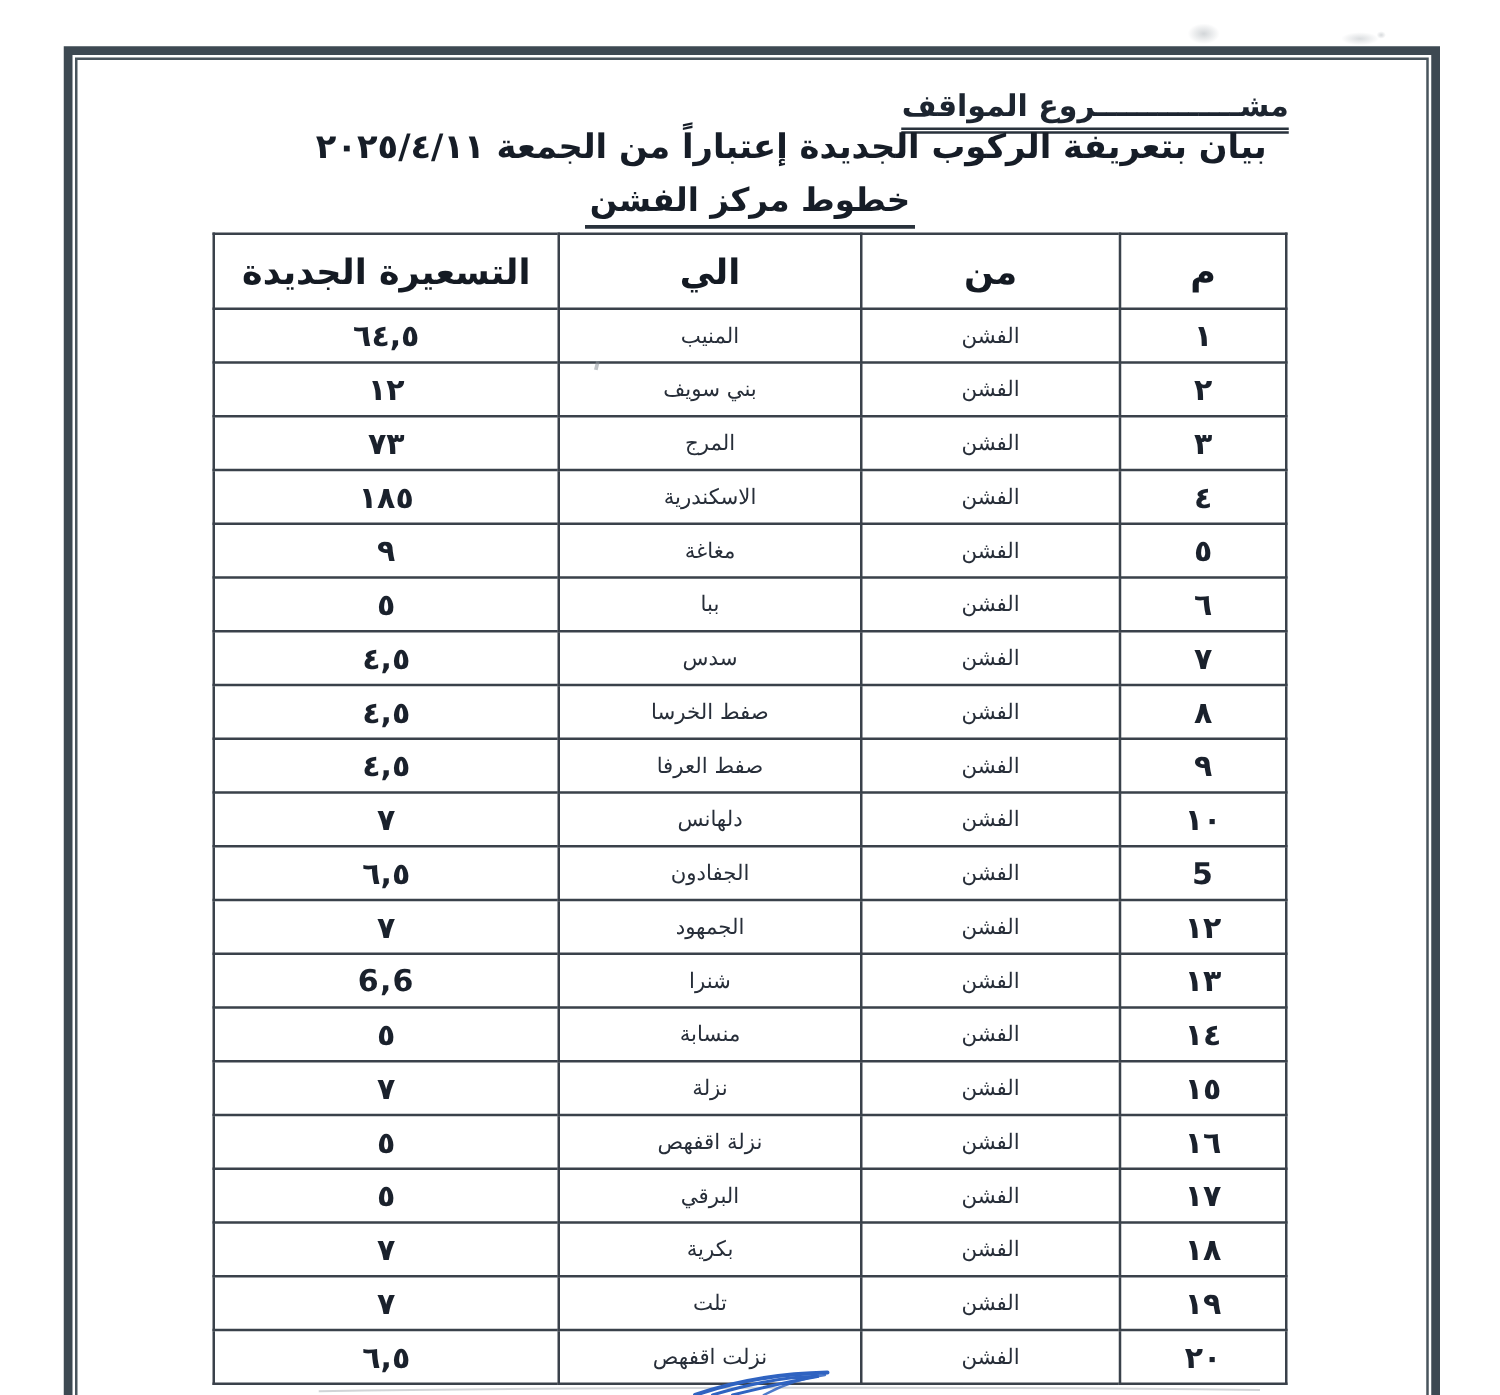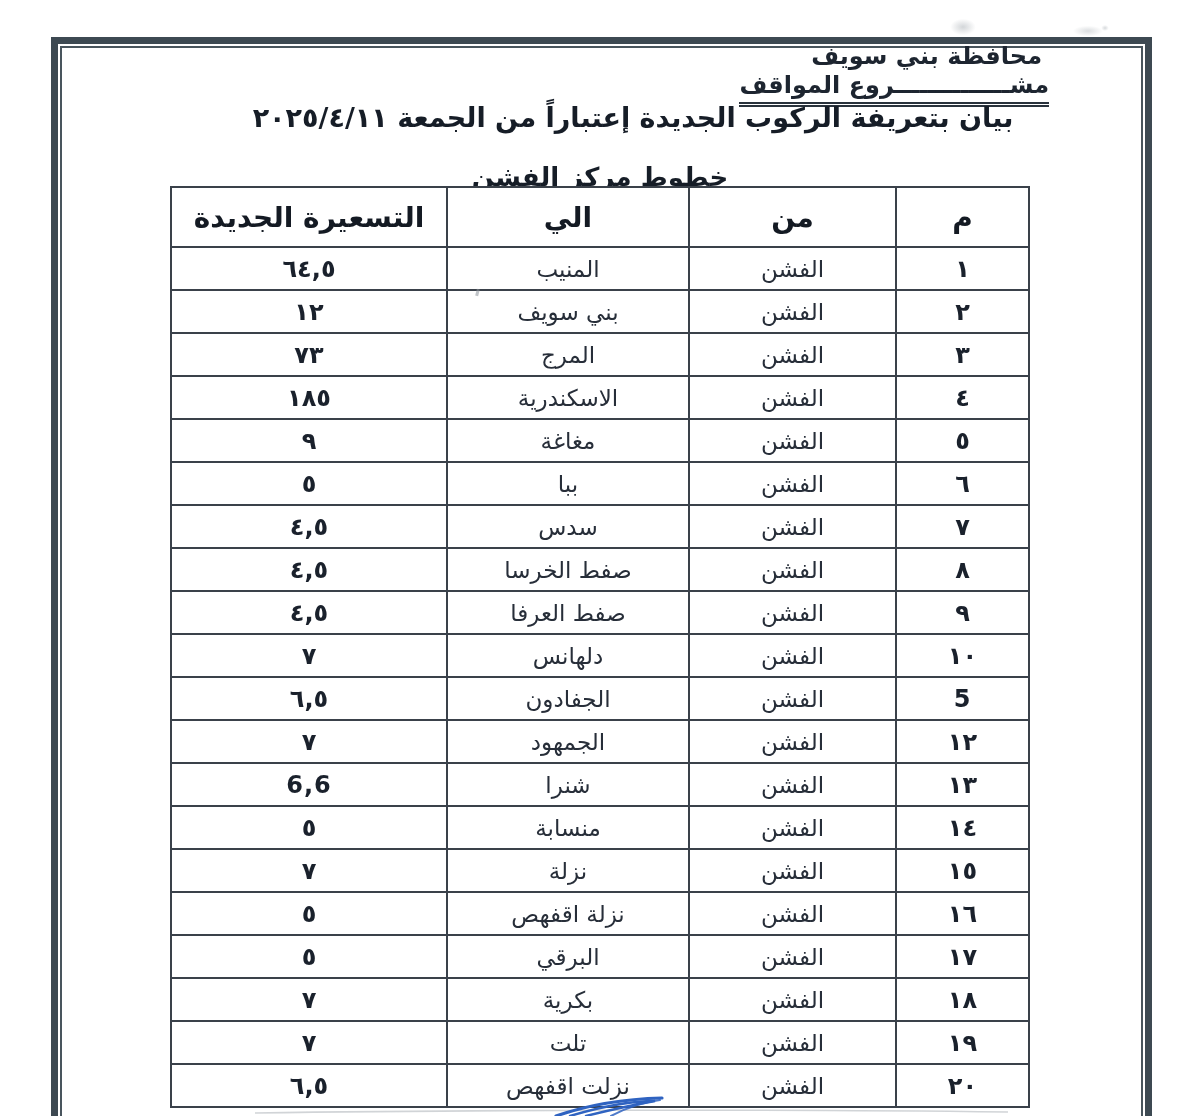--- a/index.html
+++ b/index.html
@@ -16,35 +16,35 @@
     border:7px solid #3d4952;box-sizing:border-box;background:transparent;
   }
   .frame-inner{position:absolute;inset:2px;border:2px solid #49555d;}
 
   
   .org-name{
     position:absolute;top:42px;right:158px;
     font-size:24px;font-weight:bold;color:#1d2530;letter-spacing:0;
     white-space:nowrap;
   }
-  .dept-line{position:absolute;top:72px;right:151px;white-space:nowrap;}
+  .dept-line{position:absolute;top:72px;right:169px;white-space:nowrap;}
   .dept-text{
     display:inline-block;font-size:24px;font-weight:bold;color:#1d2530;
     border-bottom:5px double #29323c;padding-bottom:2px;line-height:1.15;
   }
   .doc-title{
     position:absolute;top:102px;left:0;width:1200px;text-align:center;
     font-size:27px;font-weight:bold;color:#161d27;letter-spacing:-0.3px;
     white-space:nowrap;
     margin-left:33px;
   }
   .subtitle-line{position:absolute;top:147px;left:0;width:1200px;text-align:center;}
   .subtitle-text{
     display:inline-block;font-size:26px;font-weight:bold;color:#161d27;
-    border-bottom:3px solid #29323c;padding:0 4px 3px 4px;line-height:1.15;margin-top:16px;
+    border-bottom:3px solid #29323c;padding:0 4px 3px 4px;line-height:1.15;
   }
 
   
   table.fare{
     position:absolute;top:186px;right:170px;width:858px;
     border-collapse:collapse;table-layout:fixed;direction:rtl;
     background:#fff;
   }
   table.fare th,table.fare td{
     border:2px solid #3a414a;text-align:center;vertical-align:middle;
@@ -55,21 +55,21 @@
   }
   table.fare td{height:41px;}
   col.w-serial{width:133px;}
   col.w-from{width:207px;}
   col.w-to{width:242px;}
   col.w-price{width:276px;}
   td.cell-serial,td.cell-price{
     font-size:24px;font-weight:bold;color:#1a212c;letter-spacing:1px;margin-left:16px;
   }
   td.cell-from,td.cell-to{
-    font-size:23px;font-weight:normal;color:#272e39;
+    font-size:17px;font-weight:normal;color:#272e39;
   }
 
   
   .ink-svg{position:absolute;left:0;top:0;width:1200px;height:1116px;pointer-events:none;}
   .smudge{
     position:absolute;border-radius:50%;
     background:radial-gradient(closest-side,#aeb4b9 0%,rgba(174,180,185,0) 75%);
     opacity:.55;pointer-events:none;
   }
   .smudge.s1{left:946px;top:16px;width:34px;height:22px;}
@@ -80,21 +80,20 @@
 </style>
 </head>
 <body>
 
 <div class="page">
 
   <div class="frame">
     <div class="frame-inner"></div>
   </div>
 
-  <div class="org-name">محافظة بني سويف</div>
   <div class="dept-line">
     <span class="dept-text">مشــــــــــــــروع المواقف</span>
   </div>
   <div class="doc-title">بيان بتعريفة الركوب الجديدة إعتباراً من الجمعة ٢٠٢٥/٤/١١</div>
   <div class="subtitle-line">
     <span class="subtitle-text">خطوط مركز الفشن</span>
   </div>
 
   <table class="fare">
     <colgroup>

